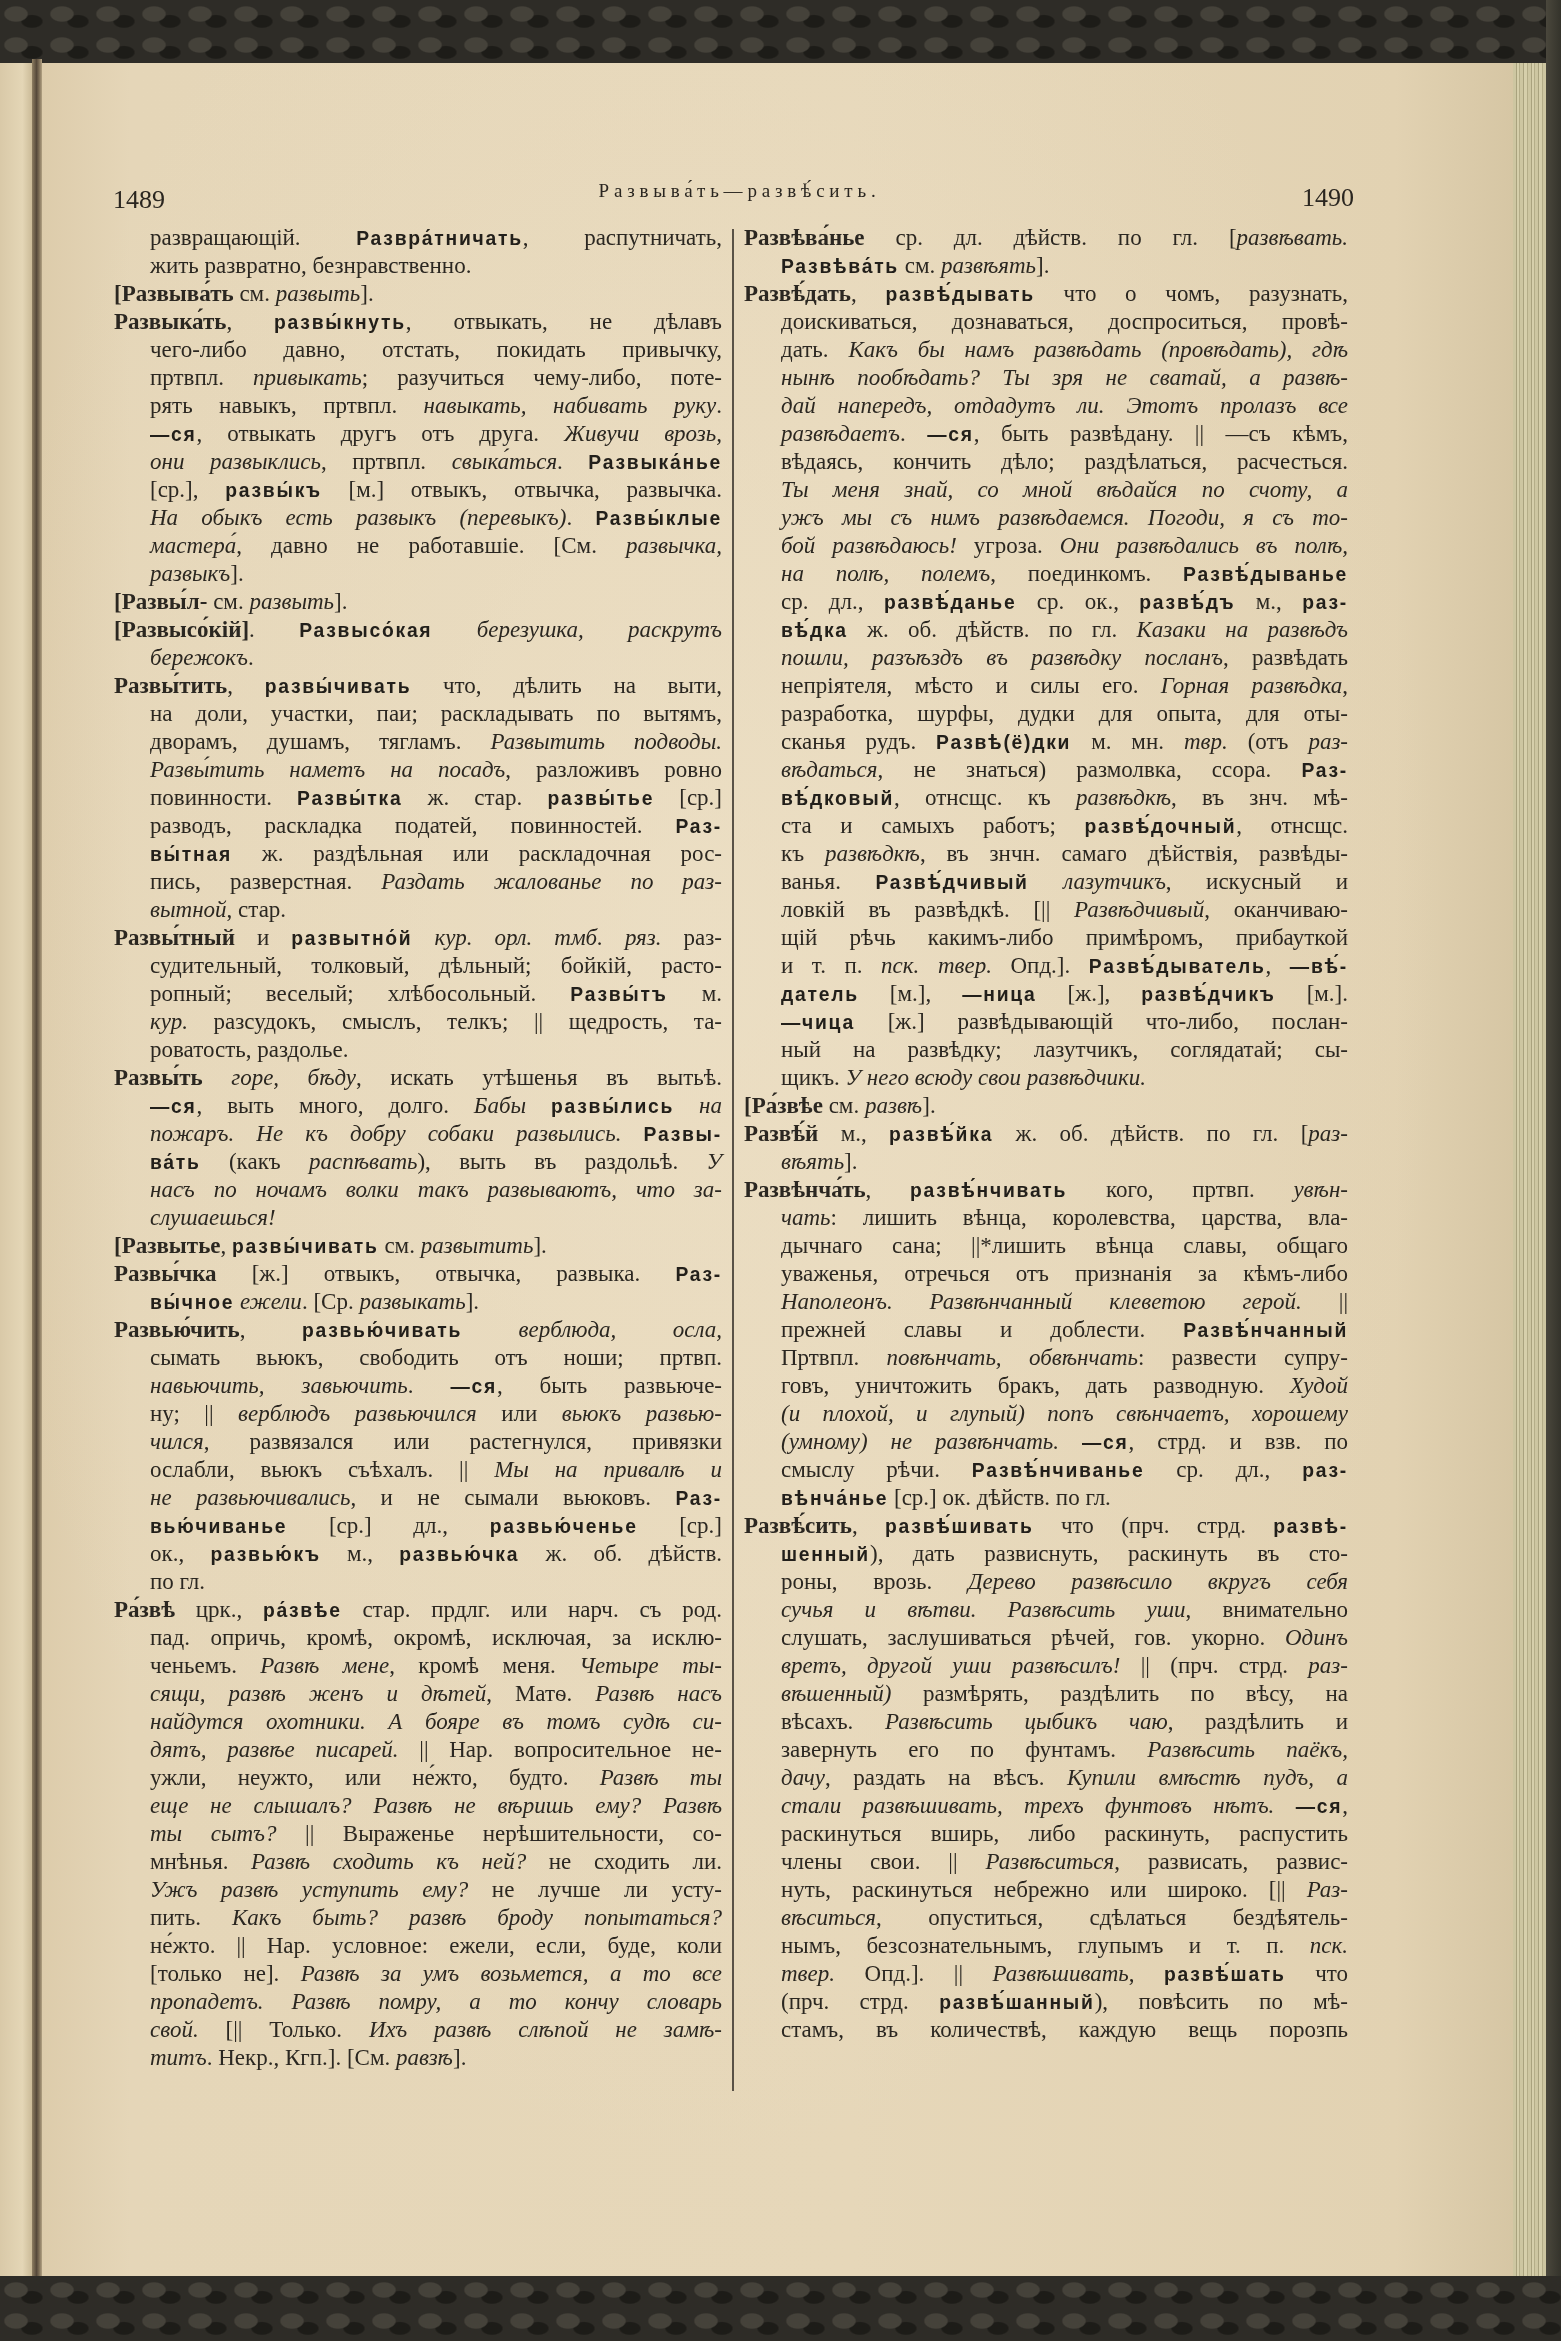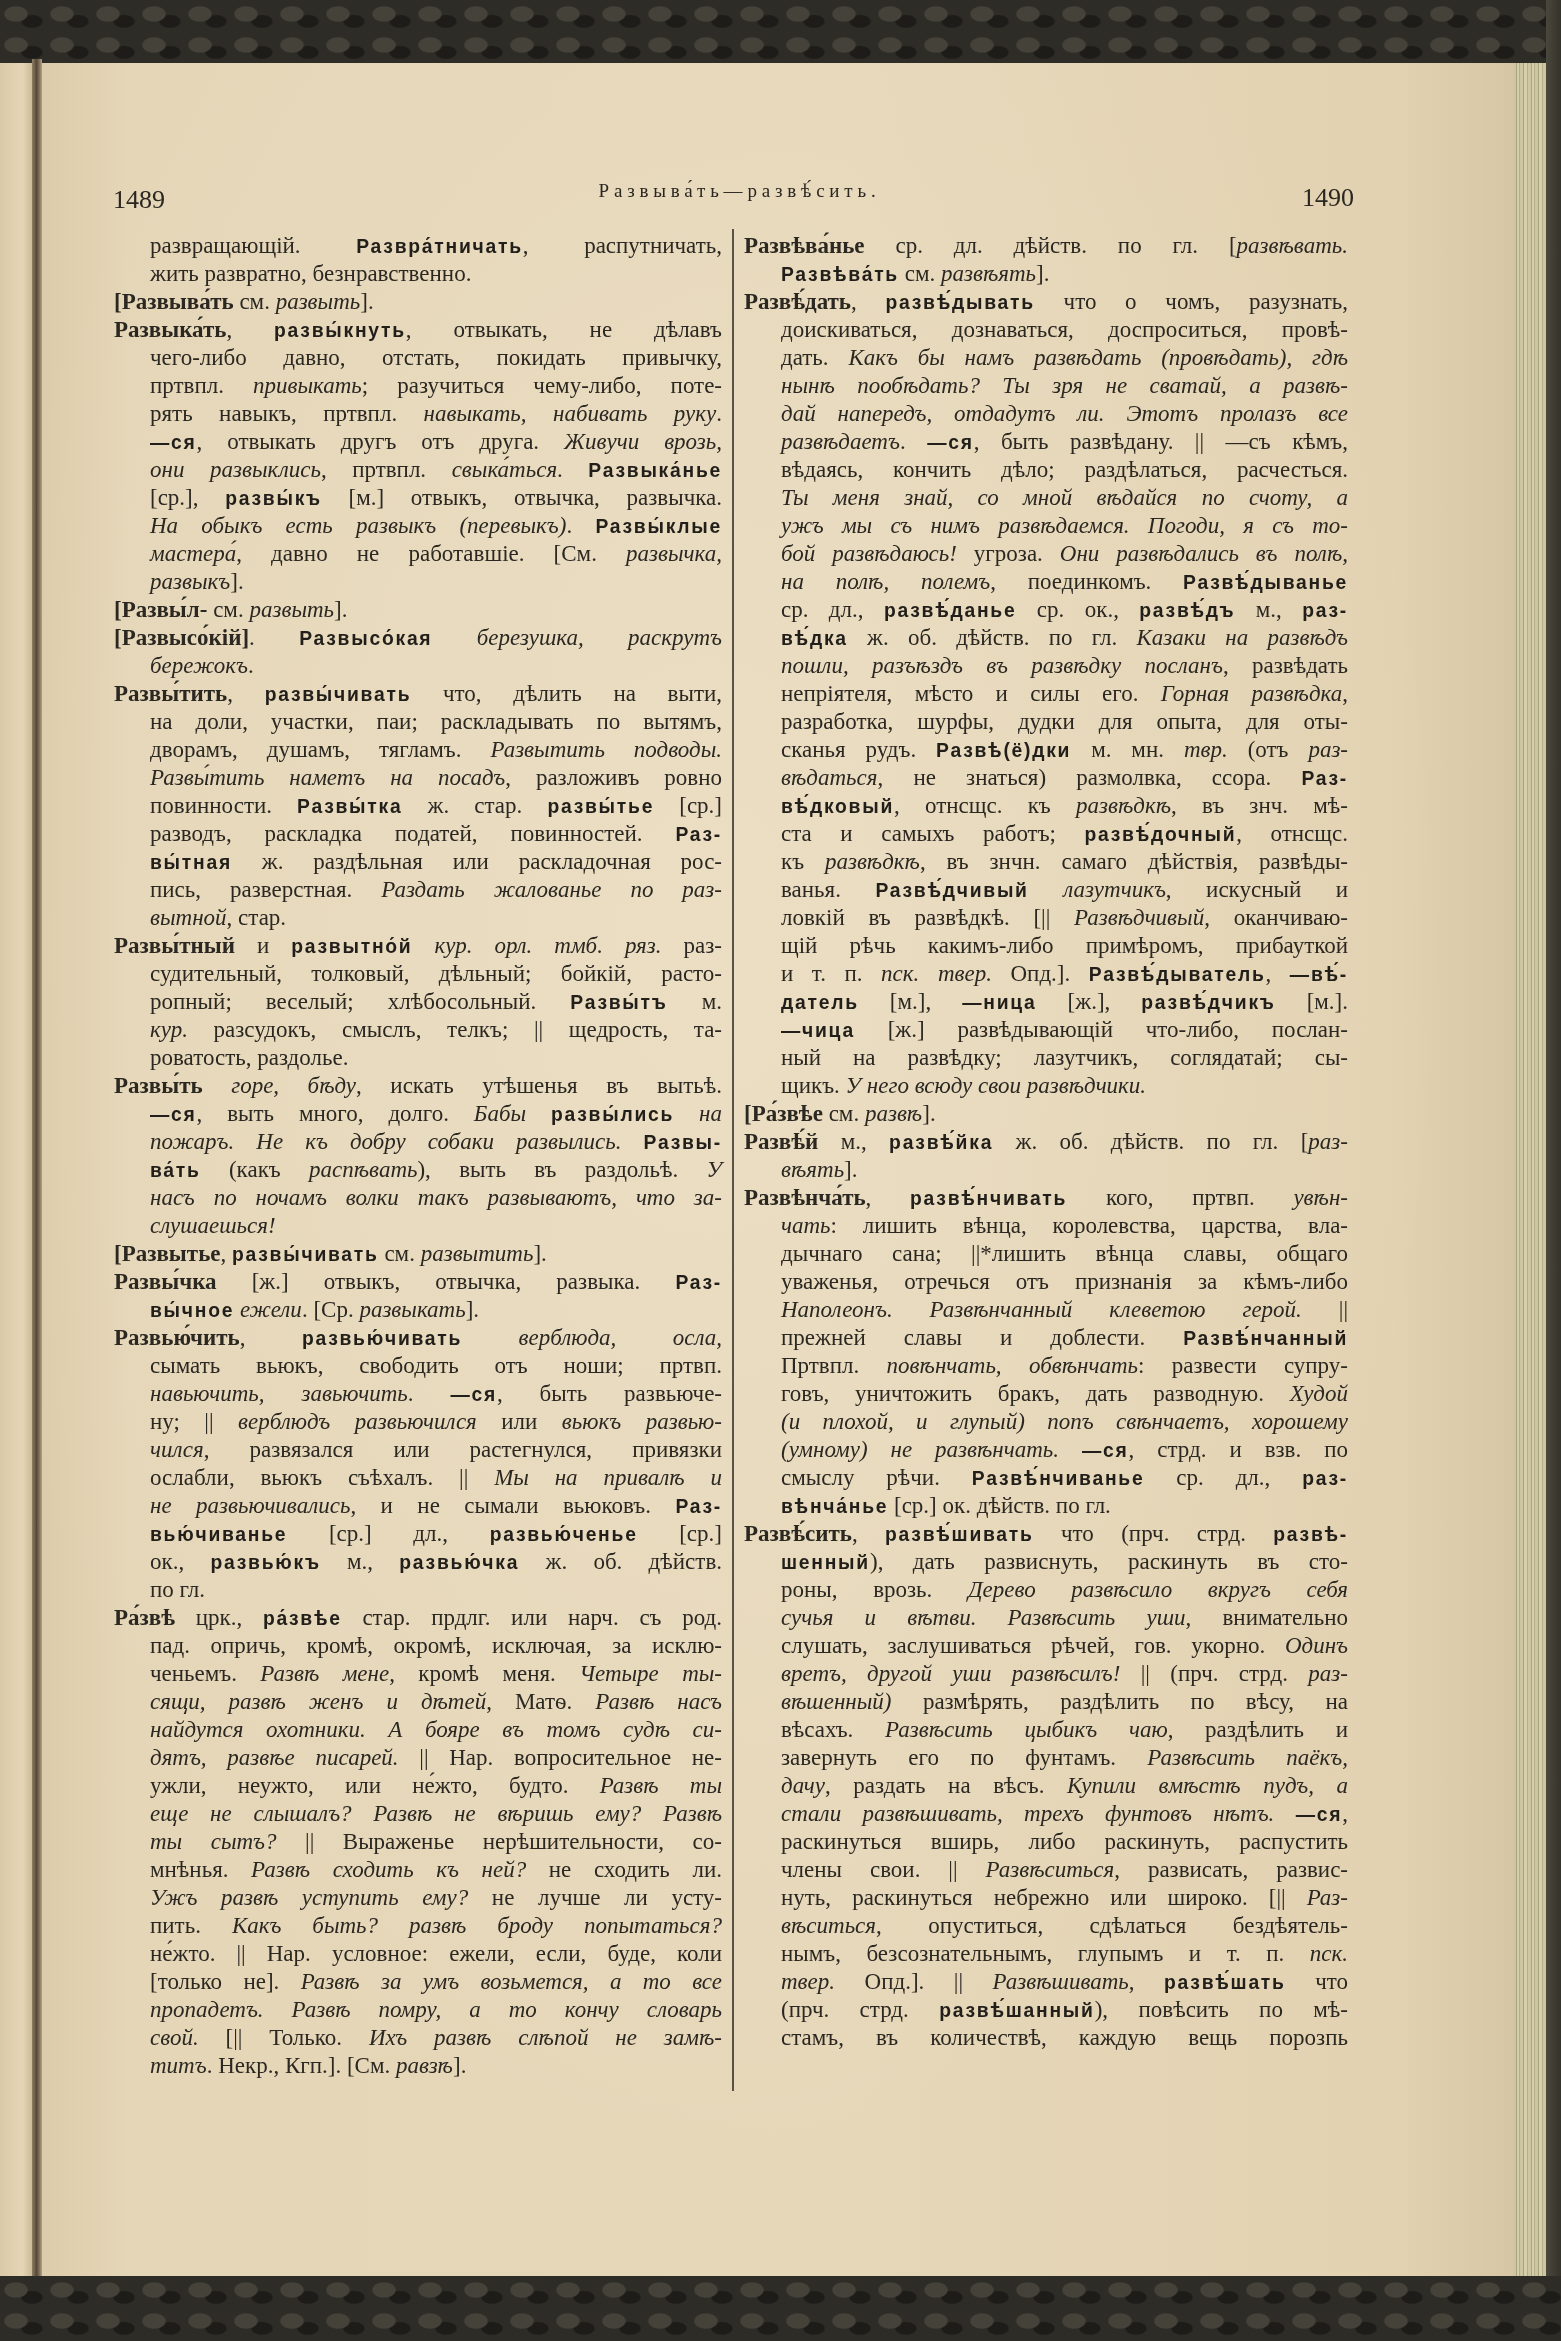--- a/index.html
+++ b/index.html
@@ -46,21 +46,21 @@
   }
   .page-num.left { left: 113px; top: 175px; margin-top: 12px; }
   .page-num.right { left: 1302px; top: 185px; }
   .running-title {
     position: absolute; left: 536px; top: 177px; width: 407px; text-align: center;
     font-size: 19px; line-height: 27px; letter-spacing: 4.8px; color: #2a2620;
     font-family: "Liberation Serif", serif;
   }
 
   .col {
-    position: absolute; top: 232px; color: #2b2721;
+    position: absolute; top: 224px; color: #2b2721;
     font-size: 23px;
     font-family: "Liberation Serif", "DejaVu Serif", serif;
   }
   .col.left { left: 114px; width: 608px; }
   .col.right { left: 744px; width: 604px; }
   .line {
     box-sizing: border-box; width: 100%;
     height: 28px; line-height: 28px;
     white-space: nowrap;
     text-align: justify; text-align-last: justify;

